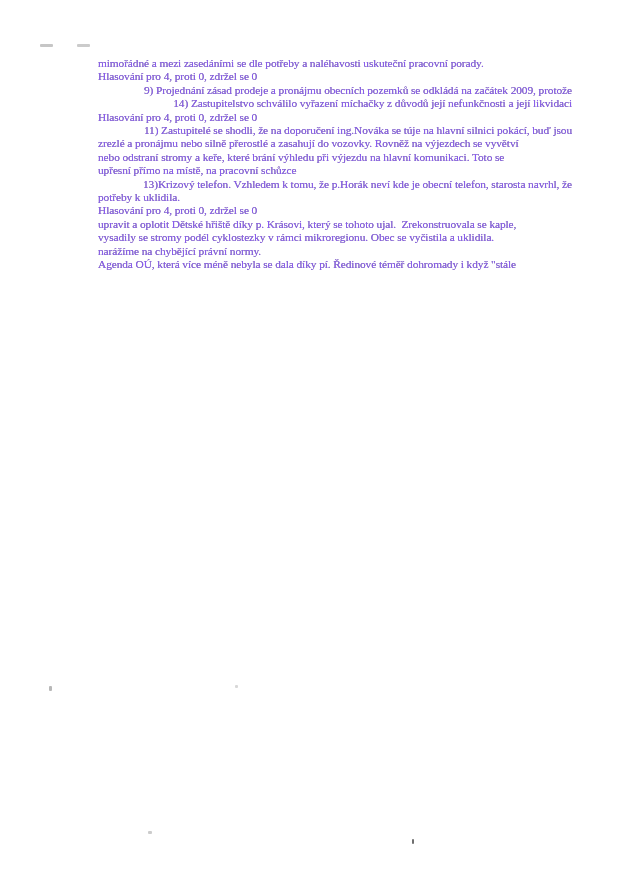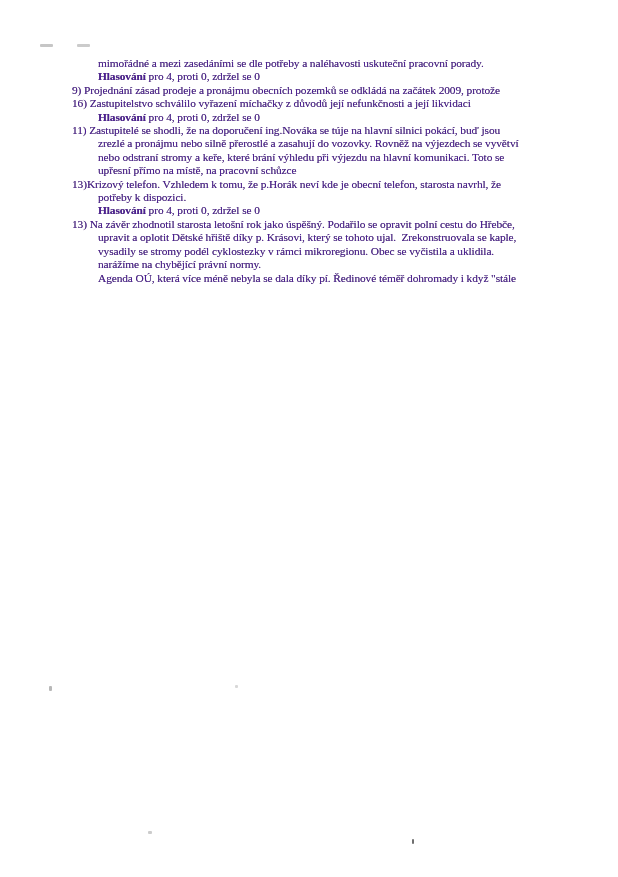--- a/index.html
+++ b/index.html
@@ -7,61 +7,60 @@
     padding: 0;
     background: #ffffff;
   }
   .page {
     position: relative;
     width: 618px;
     height: 877px;
     background: #ffffff;
     overflow: hidden;
     font-family: "Liberation Serif", "DejaVu Serif", serif;
-    color: #4c1d95;
+    color: #8b5cf6;
   }
   .doc-lines {
     position: absolute;
     left: 72px;
     top: 57px;
     width: 500px;
   }
   .line {
     font-size: 11.4px;
     line-height: 13.4px;
     letter-spacing: -0.1px;
     white-space: pre;          
     text-shadow: 0 0 0.4px rgba(0,0,0,0.55); 
   }
-  .line b { font-weight: bold; }
-  .indent-0 { margin-left: 0; }
+  .line b { font-weight: normal; }
+  .indent-0 { margin-left: 0; text-align: right; }
   .indent-1 { margin-left: 26px; }
   .speck {
     position: absolute;
     border-radius: 1px;
   }
 </style>
 </head>
 <body>
 
 <div class="page">
   <div class="doc-lines">
       <div class="line indent-1">mimořádné a mezi zasedáními se dle potřeby a naléhavosti uskuteční pracovní porady.</div>
       <div class="line indent-1"><b>Hlasování</b> pro 4, proti 0, zdržel se 0</div>
       <div class="line indent-0">9) Projednání zásad prodeje a pronájmu obecních pozemků se odkládá na začátek 2009, protože</div>
-      <div class="line indent-0">16) Zastupitelstvo schválilo vyřazení míchačky z důvodů její nefunkčnosti a její likvidaci</div>
+      <div class="line indent-0">14) Zastupitelstvo schválilo vyřazení míchačky z důvodů její nefunkčnosti a její likvidaci</div>
       <div class="line indent-1"><b>Hlasování</b> pro 4, proti 0, zdržel se 0</div>
       <div class="line indent-0">11) Zastupitelé se shodli, že na doporučení ing.Nováka se túje na hlavní silnici pokácí, buď jsou</div>
       <div class="line indent-1">zrezlé a pronájmu nebo silně přerostlé a zasahují do vozovky. Rovněž na výjezdech se vyvětví</div>
       <div class="line indent-1">nebo odstraní stromy a keře, které brání výhledu při výjezdu na hlavní komunikaci. Toto se</div>
       <div class="line indent-1">upřesní přímo na místě, na pracovní schůzce</div>
       <div class="line indent-0">13)Krizový telefon. Vzhledem k tomu, že p.Horák neví kde je obecní telefon, starosta navrhl, že</div>
-      <div class="line indent-1">potřeby k dispozici.</div>
+      <div class="line indent-1">potřeby k uklidila.</div>
       <div class="line indent-1"><b>Hlasování</b> pro 4, proti 0, zdržel se 0</div>
-      <div class="line indent-0">13) Na závěr zhodnotil starosta letošní rok jako úspěšný. Podařilo se opravit polní cestu do Hřebče,</div>
       <div class="line indent-1">upravit a oplotit Dětské hřiště díky p. Krásovi, který se tohoto ujal.  Zrekonstruovala se kaple,</div>
       <div class="line indent-1">vysadily se stromy podél cyklostezky v rámci mikroregionu. Obec se vyčistila a uklidila.</div>
       <div class="line indent-1">narážíme na chybějící právní normy.</div>
       <div class="line indent-1">Agenda OÚ, která více méně nebyla se dala díky pí. Ředinové téměř dohromady i když "stále</div>
     </div>
 <div class="speck" style="left: 40px; top: 44px; width: 13px; height: 3px; background: rgb(198, 198, 198);"></div>
     <div class="speck" style="left: 77px; top: 44px; width: 13px; height: 3px; background: rgb(203, 203, 203);"></div>
     <div class="speck" style="left: 49px; top: 686px; width: 3px; height: 5px; background: rgb(184, 184, 184);"></div>
     <div class="speck" style="left: 235px; top: 685px; width: 3px; height: 3px; background: rgb(216, 216, 216);"></div>
     <div class="speck" style="left: 148px; top: 831px; width: 4px; height: 3px; background: rgb(204, 204, 204);"></div>

